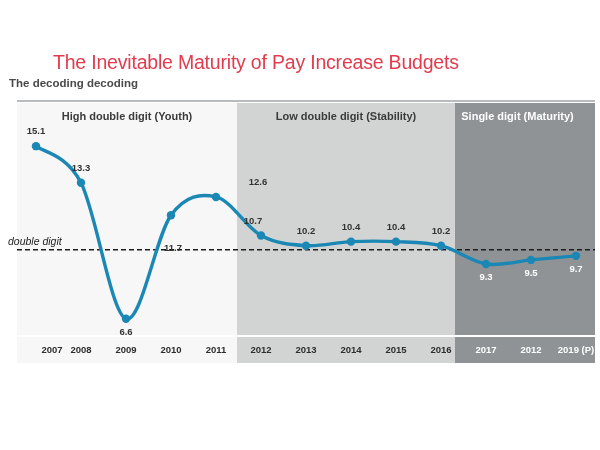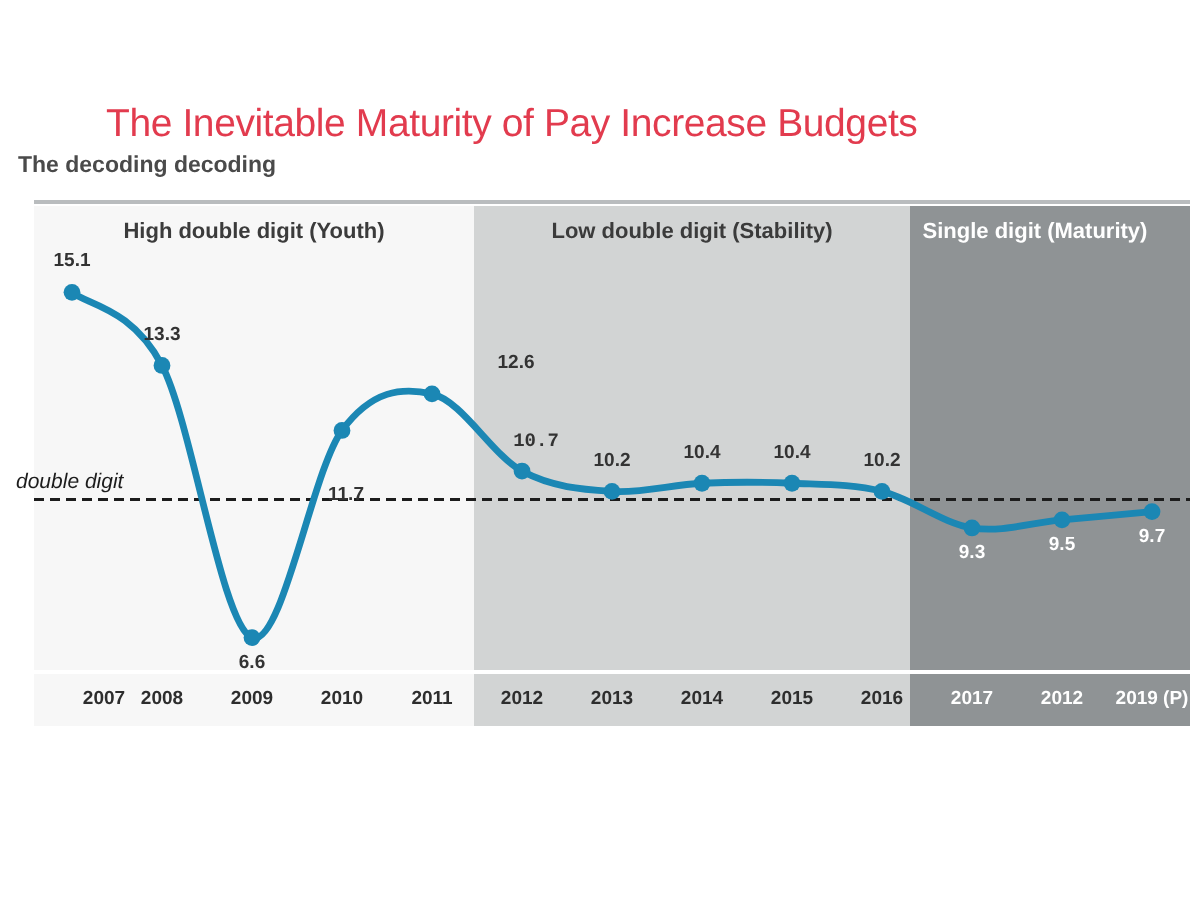--- a/index.html
+++ b/index.html
@@ -190,21 +190,21 @@
       </g>
   </svg>
 
   <div id="threshold-label" style="top: 131.75px;">double digit</div>
   <div id="value-labels">
       <div class="value-label" style="left: 19px; top: 22.1562px;">15.1</div>
       <div class="value-label" style="left: 64px; top: 58.7187px;">13.3</div>
       <div class="value-label" style="left: 109px; top: 222.812px;">6.6</div>
       <div class="value-label" style="left: 156px; top: 91.2188px; margin-top: 48px;">11.7</div>
       <div class="value-label" style="left: 199px; top: 72.9375px; margin-left: 42px;">12.6</div>
-      <div class="value-label" style="left: 251px; top: 111.531px; font-family: Liberation Mono, monospace;">10.7</div>
+      <div class="value-label" style="left: 236px; top: 111.531px;">10.7</div>
       <div class="value-label" style="left: 289px; top: 121.688px;">10.2</div>
       <div class="value-label" style="left: 334px; top: 117.625px;">10.4</div>
       <div class="value-label" style="left: 379px; top: 117.625px;">10.4</div>
       <div class="value-label" style="left: 424px; top: 121.688px;">10.2</div>
       <div class="value-label on-dark" style="left: 469px; top: 167.969px;">9.3</div>
       <div class="value-label on-dark" style="left: 514px; top: 163.906px;">9.5</div>
       <div class="value-label on-dark" style="left: 559px; top: 159.844px;">9.7</div>
     </div>
 </div>
 

